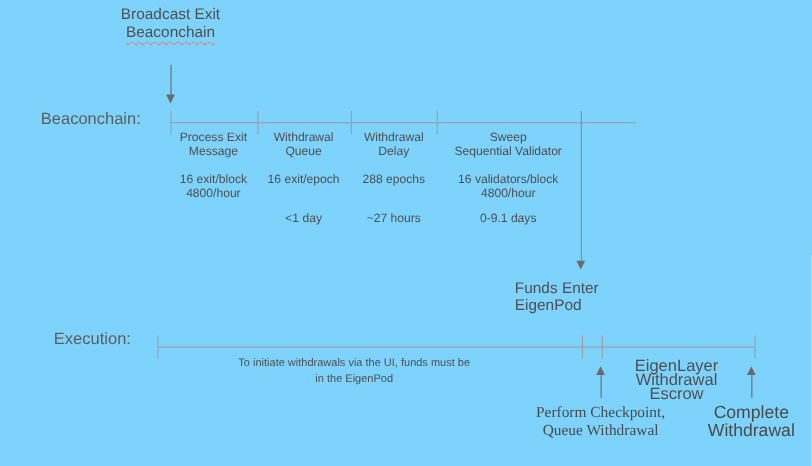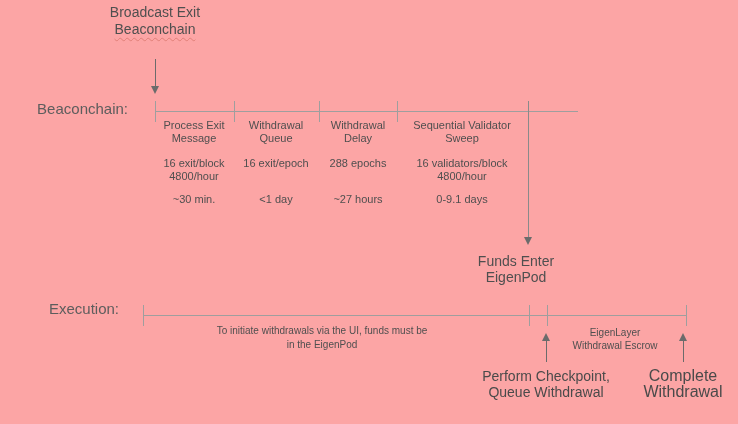--- a/index.html
+++ b/index.html
@@ -1,17 +1,17 @@
 <!DOCTYPE html>
 <html><head>
 <meta charset="utf-8">
 <style>
   html,body{margin:0;padding:0;background:#fff;}
   #stage{
-    position:relative;width:738px;height:424px;background:#fca5a5;overflow:hidden;
+    position:relative;width:738px;height:424px;background:#7dd3fc;overflow:hidden;
     font-family:"Liberation Sans", sans-serif;color:#4f4f4f;
   }
   .abs{position:absolute;}
   
   .broadcast-note{left:65px;top:4px;width:180px;text-align:center;font-size:14px;line-height:17px;color:#4f4f4f;}
   .squiggle{text-decoration-line:underline;text-decoration-style:wavy;text-decoration-color:#e08078;text-decoration-thickness:1px;text-underline-offset:3px;}
   
   .vline{position:absolute;width:1px;background:#6b6b6b;}
   .arrowhead{position:absolute;width:0;height:0;border-left:4px solid transparent;border-right:4px solid transparent;}
   .head-down{border-top:8px solid #6b6b6b;}
@@ -29,24 +29,24 @@
   .tick-e{top:305px;}
   
   .segment{position:absolute;top:119px;text-align:center;font-size:11px;line-height:13px;color:#4f4f4f;}
   .seg-1{left:144px;width:100px;}
   .seg-2{left:226px;width:100px;}
   .seg-3{left:308px;width:100px;}
   .seg-4{left:402px;width:120px;}
   .seg-rate{margin-top:12px;height:26px;}
   .seg-duration{margin-top:10px;}
   
-  .funds-enter{left:456px;top:253px;width:120px;text-align:center;font-size:14px;line-height:16px;color:#4f4f4f;}
+  .funds-enter{left:468px;top:253px;width:120px;text-align:left;font-size:14px;line-height:16px;color:#4f4f4f;}
   .exec-note{left:172px;top:324px;width:300px;text-align:center;font-size:10px;line-height:14px;color:#4f4f4f;}
-  .escrow-label{left:555px;top:326px;width:120px;text-align:center;font-size:10px;line-height:13px;color:#4f4f4f;}
-  .checkpoint-label{left:466px;top:368px;width:160px;text-align:center;font-size:14px;line-height:16px;color:#4a4a4a;}
+  .escrow-label{left:555px;top:326px;width:120px;text-align:center;font-size:15px;line-height:13px;color:#4f4f4f;}
+  .checkpoint-label{left:466px;top:368px;width:160px;text-align:center;font-size:14px;line-height:16px;color:#4a4a4a;font-family:Liberation Serif, serif;}
   .complete-label{left:633px;top:368px;width:100px;text-align:center;font-size:16px;line-height:16px;color:#4a4a4a;}
 </style>
 </head>
 <body>
 
 <div id="stage">
 
   <div class="abs broadcast-note">
     <div>Broadcast Exit</div>
     <div><span class="squiggle">Beaconchain</span></div>
@@ -67,21 +67,20 @@
 
   <div class="segment seg-1">
     <div>
       <div>Process Exit</div>
       <div>Message</div>
     </div>
     <div class="seg-rate">
       <div>16 exit/block</div>
       <div>4800/hour</div>
     </div>
-    <div class="seg-duration">~30 min.</div>
   </div>
 
   <div class="segment seg-2">
     <div>
       <div>Withdrawal</div>
       <div>Queue</div>
     </div>
     <div class="seg-rate">
       <div>16 exit/epoch</div>
     </div>
@@ -95,22 +94,22 @@
     </div>
     <div class="seg-rate">
       <div>288 epochs</div>
       <div></div>
     </div>
     <div class="seg-duration">~27 hours</div>
   </div>
 
   <div class="segment seg-4">
     <div>
+      <div>Sweep</div>
       <div>Sequential Validator</div>
-      <div>Sweep</div>
     </div>
     <div class="seg-rate">
       <div>16 validators/block</div>
       <div>4800/hour</div>
     </div>
     <div class="seg-duration">0-9.1 days</div>
   </div>
 
   <div class="abs funds-enter">
     <div>Funds Enter</div>

